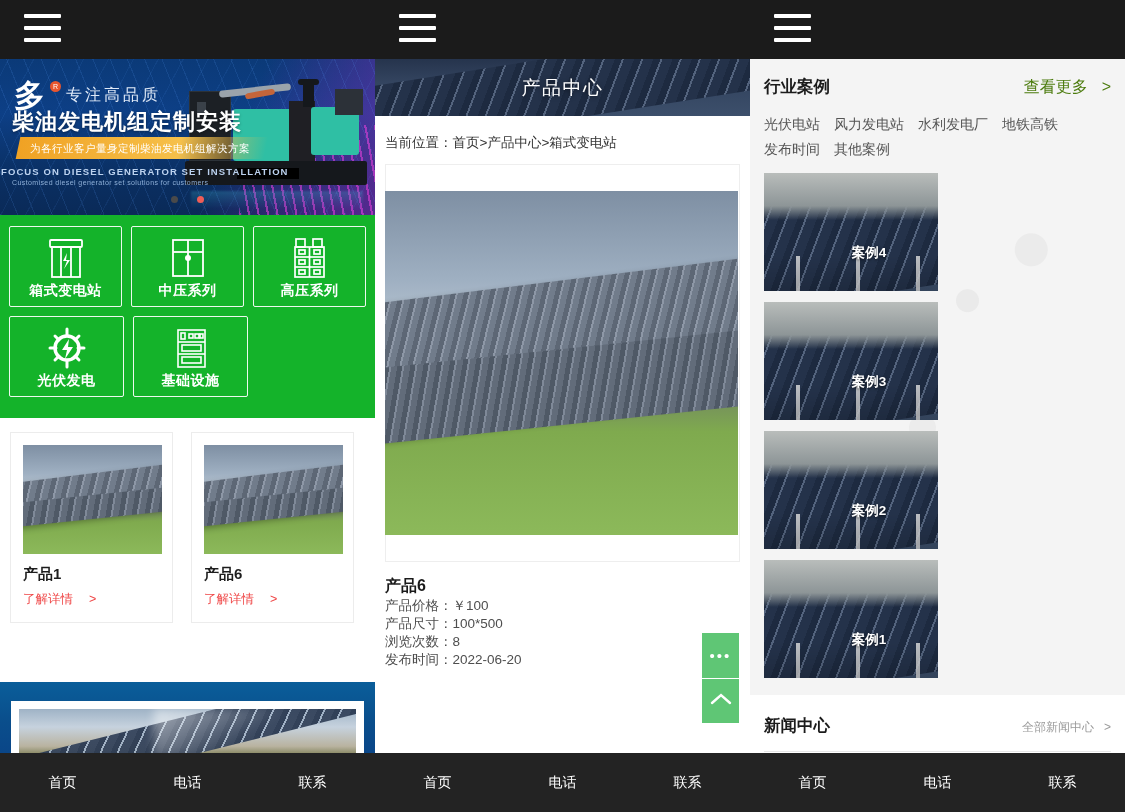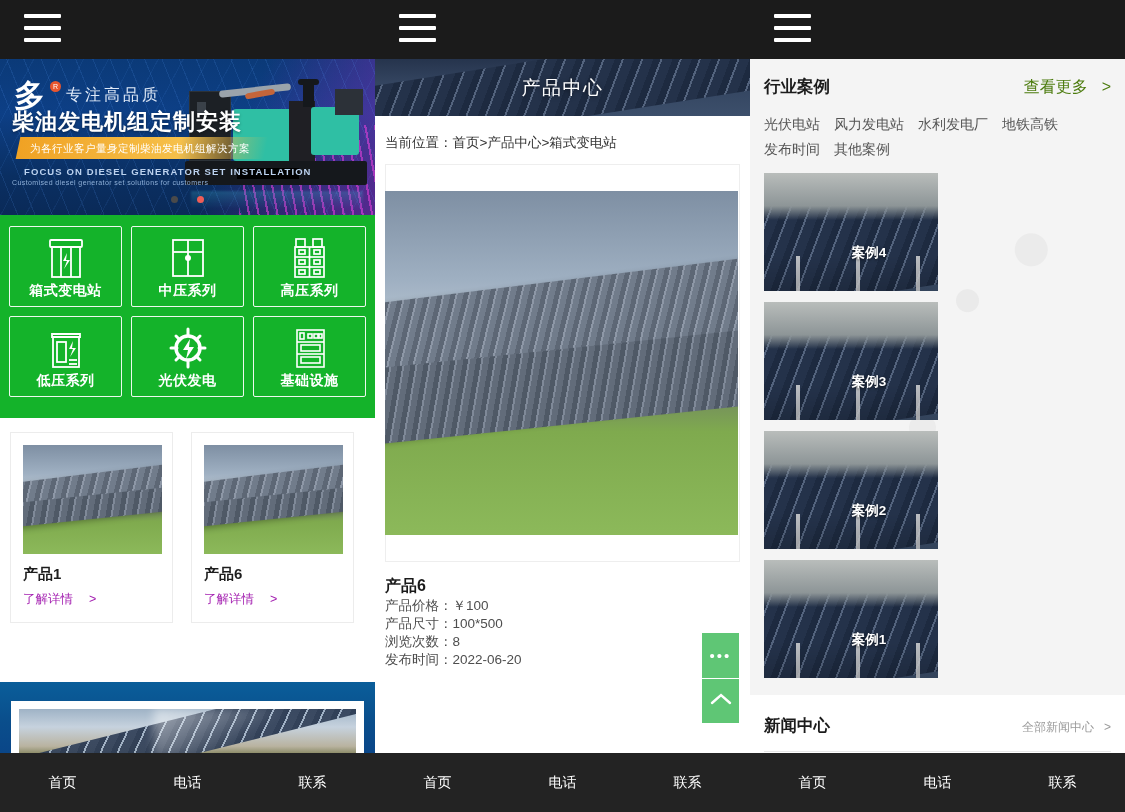--- a/index.html
+++ b/index.html
@@ -68,41 +68,41 @@
   .banner .logo .r { position:absolute; left:36px; top:0px; width:11px; height:11px; border-radius:50%; background:#e8562f; color:#fff; font-size:7px; line-height:11px; text-align:center; }
   .banner .t1 { position:absolute; left:66px; top:26px; color:#dfe9f7; font-size:16px; letter-spacing:3px; }
   .banner .t2 { position:absolute; left:12px; top:48px; color:#ffffff; font-size:22px; font-weight:700; letter-spacing:1px; text-shadow:0 1px 3px rgba(0,0,0,.4); }
   .banner .t3 {
     position:absolute; left:18px; top:78px; height:22px; line-height:22px;
     padding:0 16px 0 12px; color:#fff; font-size:10.5px; letter-spacing:.5px;
     background:linear-gradient(90deg,#f0a224,#f6c04a 65%,rgba(246,192,74,0));
     transform:skewX(-12deg);
   }
   .banner .t3 span{ display:inline-block; transform:skewX(12deg); }
-  .banner .t4 { position:absolute; left:24px; top:107px; color:#bcd2ef; font-size:9.5px; font-weight:700; letter-spacing:1.1px; }
+  .banner .t4 { position:absolute; left:1px; top:107px; color:#bcd2ef; font-size:9.5px; font-weight:700; letter-spacing:1.1px; }
   .banner .t5 { position:absolute; left:12px; top:120px; color:#8fb0d8; font-size:7px; letter-spacing:.4px; }
   .dots { position:absolute; left:0; right:0; bottom:8px; text-align:center; }
   .dots i { display:inline-block; width:7px; height:7px; border-radius:50%; background:#4a4a4a; margin:0 7px; }
   .dots i.on { background:#ef5d57; }
 
   .catgrid { width:375px; height:203px; background:#14b32a; padding:11px 9px; }
   .catrow { display:flex; gap:9px; margin-bottom:9px; }
   .cat {
     width:115px; height:81px; border:1.6px solid rgba(255,255,255,.92); border-radius:2px;
     display:flex; flex-direction:column; align-items:center; justify-content:flex-end; padding-bottom:6px;
     position:relative; cursor:pointer;
   }
   .cat .ico { position:absolute; top:7px; left:50%; transform:translateX(-50%); }
   .cat .lbl { color:#fff; font-size:14px; font-weight:700; letter-spacing:.5px; }
 
   .prodcards { padding:14px 10px 0 10px; display:flex; gap:18px; }
   .pcard { width:163px; background:#fff; border:1px solid #ececec; padding:12px 12px 14px 12px; }
   .pcard .img { width:139px; height:109px; overflow:hidden; position:relative; }
   .pcard .ptitle { margin-top:11px; font-size:15px; font-weight:700; color:#1d1d1d; }
-  .pcard .pmore { margin-top:7px; font-size:12.5px; color:#a21caf; }
+  .pcard .pmore { margin-top:7px; font-size:12.5px; color:#ef4444; }
   .pcard .pmore em { font-style:normal; margin-left:16px; }
 
   .bluebox { position:absolute; left:0; top:623px; width:375px; height:71px; background:linear-gradient(180deg,#0a5e9a 0%,#0a4e8c 55%,#0a4688 100%); }
   .bluebox .white { position:absolute; left:11px; top:19px; width:353px; height:70px; background:#fff; padding:8px; }
   .bluebox .white .ph { width:337px; height:60px; overflow:hidden; position:relative; }
 
   
   .subbanner { position:relative; width:375px; height:57px; overflow:hidden; }
   .subbanner .bg { position:absolute; inset:0; }
   .subbanner .cap { position:absolute; inset:0; display:flex; align-items:center; justify-content:center; color:#fff; font-size:19px; letter-spacing:1.5px; text-shadow:0 1px 4px rgba(0,0,0,.55); }
@@ -302,33 +302,20 @@
               <rect x="11" y="36" width="6" height="4"></rect>
                 <rect x="26" y="36" width="6" height="4"></rect>
             </svg>
           </span>
           <span class="lbl">高压系列</span>
         </div>
       </div>
 
       <div class="catrow">
 
-        <div class="cat">
-          <span class="ico">
-            <svg width="44" height="46" viewBox="0 0 44 46" fill="none" stroke="#fff" stroke-width="1.8">
-              <path d="M8 10 h28 v3 h-28 z"></path>
-              <rect x="9" y="13" width="26" height="30"></rect>
-              <rect x="13" y="18" width="9" height="20"></rect>
-              <path d="M29 17 l-4 8 h4 l-3 8 6-9 h-4 z" fill="#fff" stroke="none"></path>
-              <line x1="25" y1="36" x2="33" y2="36"></line>
-                <line x1="25" y1="40" x2="33" y2="40"></line>
-            </svg>
-          </span>
-          <span class="lbl">低压系列</span>
-        </div>
 
         <div class="cat">
           <span class="ico">
             <svg width="44" height="46" viewBox="0 0 44 46" fill="none">
               <g stroke="#fff" stroke-width="3" stroke-linecap="round">
                 <line x1="22" y1="5" x2="22" y2="11"></line>
                   <line x1="22" y1="37" x2="22" y2="43"></line>
                 <line x1="5" y1="24" x2="11" y2="24"></line>
                   <line x1="33" y1="24" x2="39" y2="24"></line>
                 <line x1="10" y1="12" x2="14" y2="16"></line>

